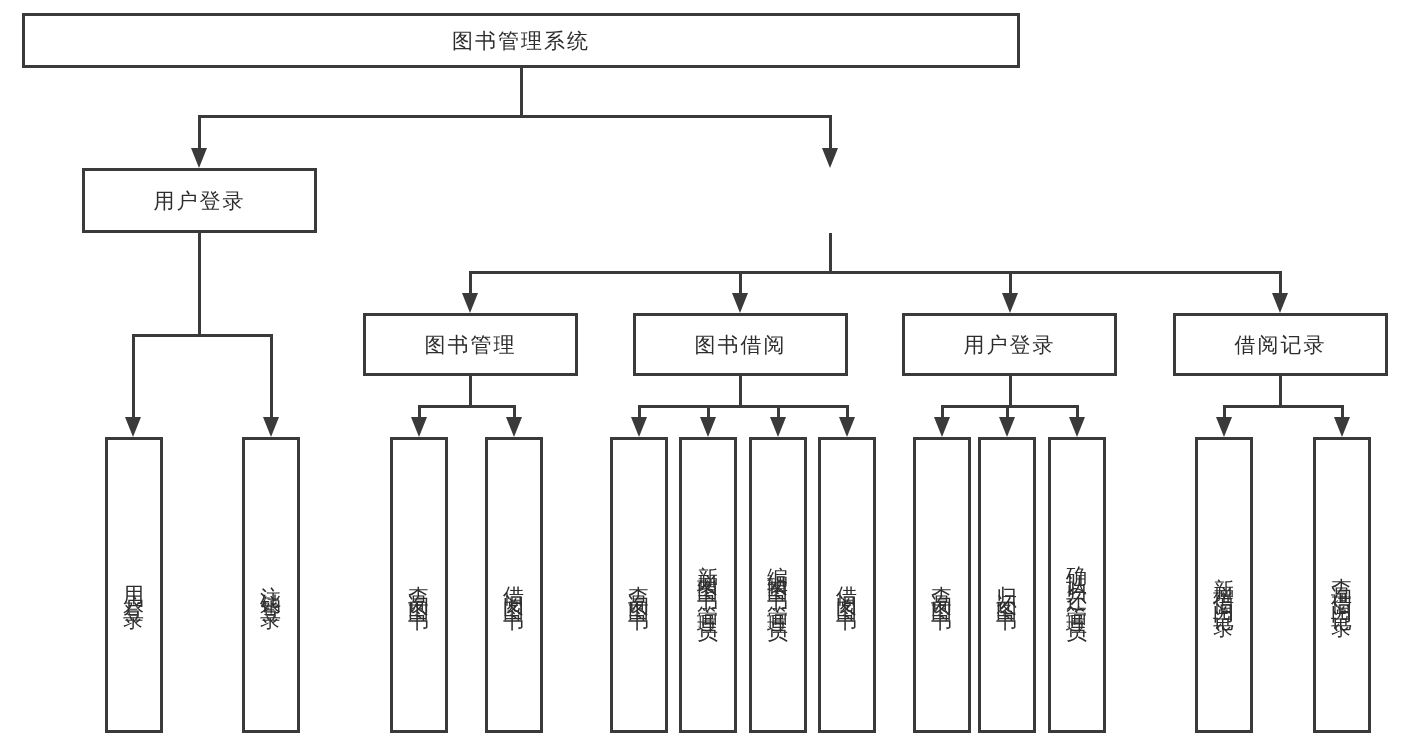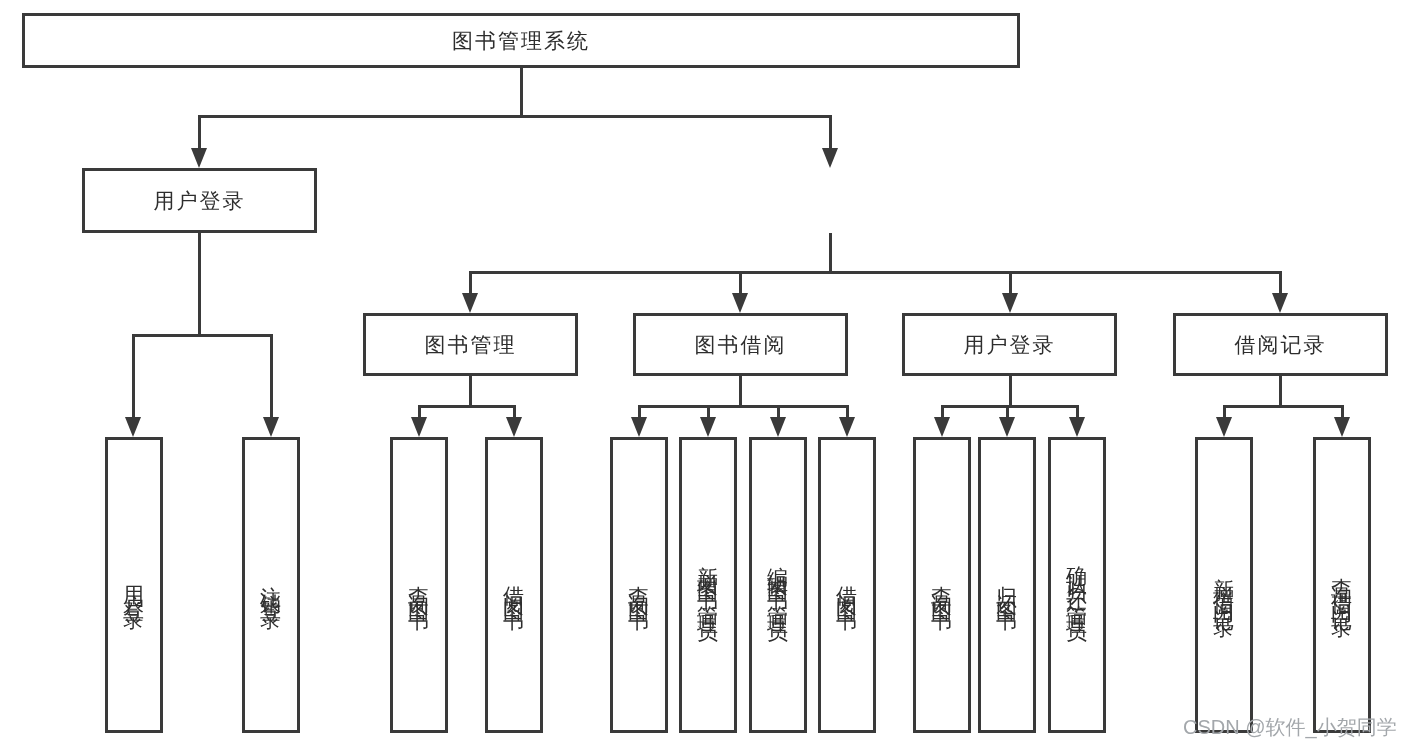--- a/index.html
+++ b/index.html
@@ -120,15 +120,14 @@
   <div class="box v" style="left:749px;top:437px;width:58px;height:296px">编辑图书（管理员）</div>
   <div class="box v" style="left:818px;top:437px;width:58px;height:296px">借阅图书</div>
 
   <div class="box v" style="left:913px;top:437px;width:58px;height:296px">查询图书</div>
   <div class="box v" style="left:978px;top:437px;width:58px;height:296px">归还图书</div>
   <div class="box v" style="left:1048px;top:437px;width:58px;height:296px">确认归还（管理员）</div>
 
   <div class="box v" style="left:1195px;top:437px;width:58px;height:296px">新增借阅记录</div>
   <div class="box v" style="left:1313px;top:437px;width:58px;height:296px">查询借阅记录</div>
 
-  <div class="watermark" style="left:1183px;top:714px">CSDN @软件_小贺同学</div>
 
 </div>
 
 </body></html>

